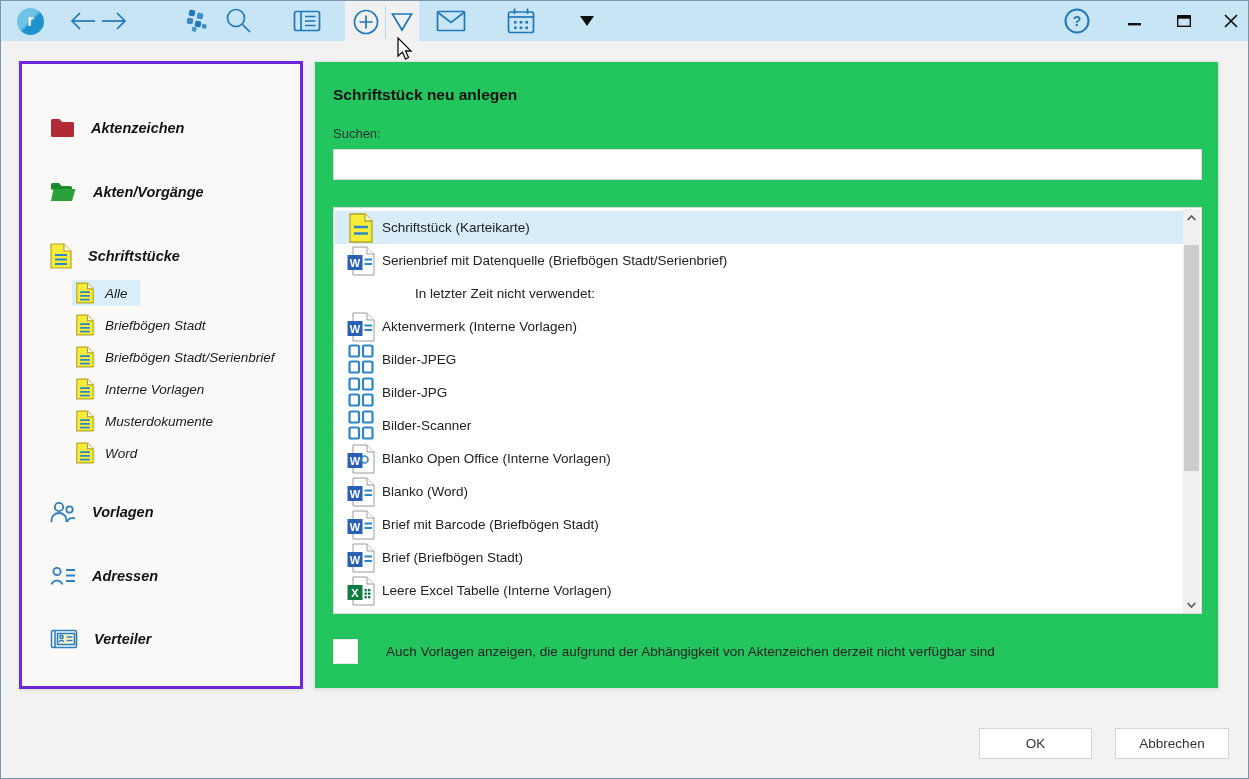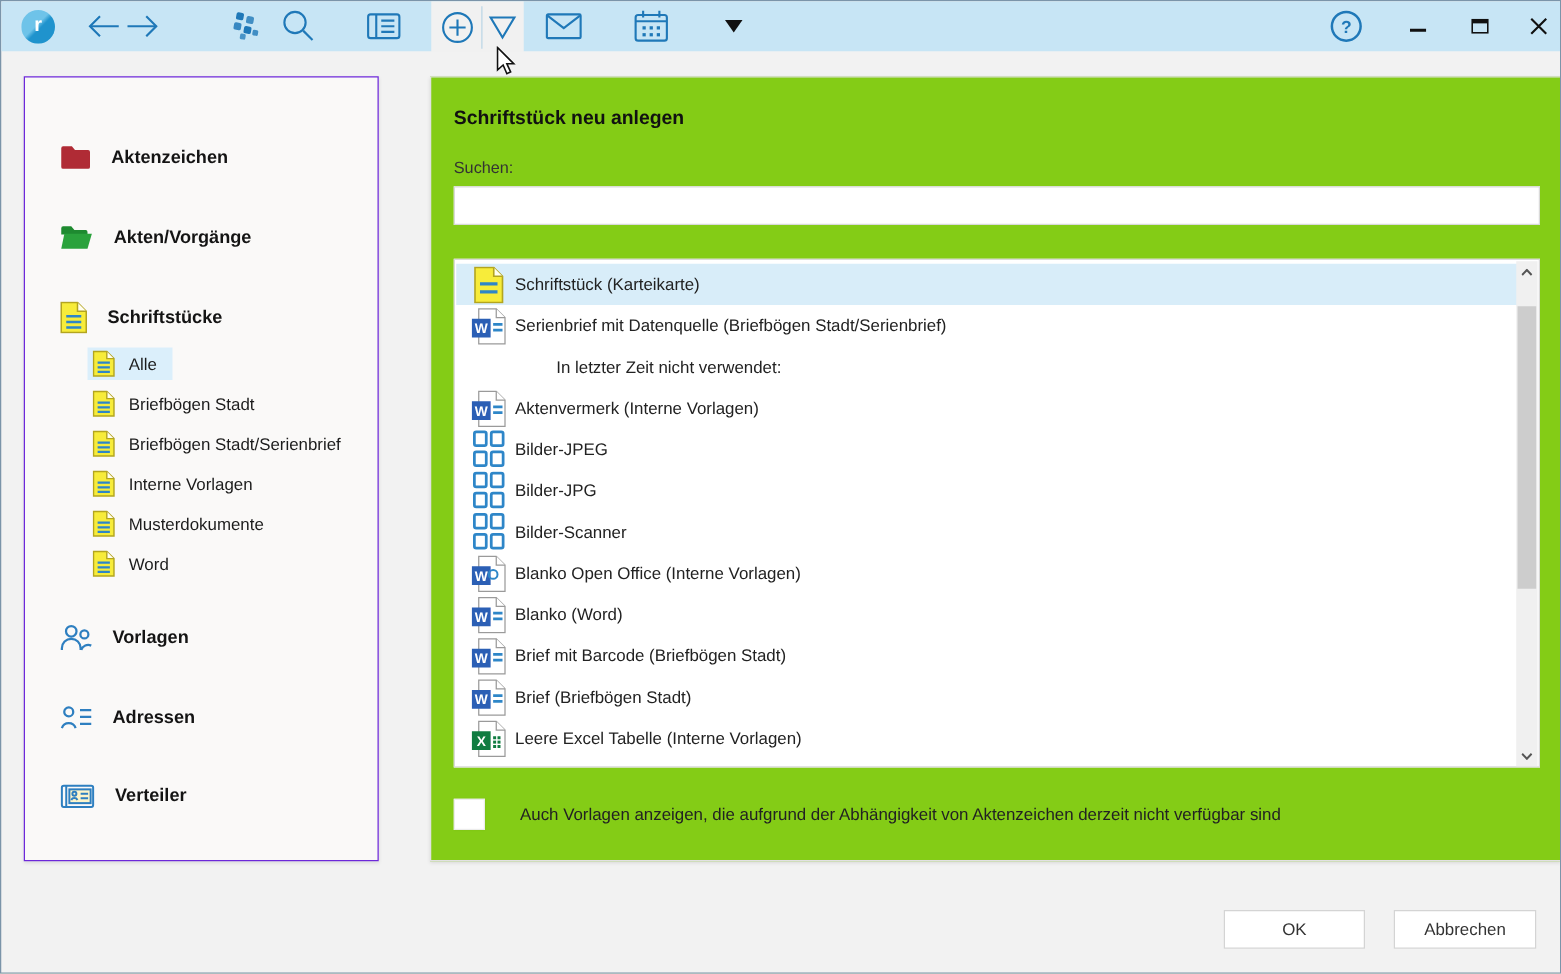--- a/index.html
+++ b/index.html
@@ -12,28 +12,28 @@
   .toolbar { position:absolute; left:0; top:0; width:100%; height:40px; background:#c7e5f5; }
   .tbtn { position:absolute; top:2px; width:36px; height:36px; display:flex; align-items:center; justify-content:center; background:transparent; border:none; cursor:default; }
   .logo { position:absolute; left:16px; top:7px; width:27px; height:27px; }
   .logo-letter { position:absolute; left:0; top:0; width:27px; height:27px; display:flex; align-items:center; justify-content:center; color:#fff; font-weight:bold; font-size:16px; padding-bottom:2px; }
   .tbtn-active { position:absolute; left:344px; top:0; width:74px; height:41px; background:#f1f1f1; display:flex; align-items:center; justify-content:center; gap:4px; }
   .vsep { width:1px; height:34px; background:#bcd6e6; }
   .wctrl { position:absolute; top:2px; width:36px; height:36px; display:flex; align-items:center; justify-content:center; background:transparent; border:none; }
   .cursor { position:absolute; left:396px; top:36px; width:17px; height:24px; z-index:50; }
 
   
-  .sidebar { position:absolute; left:18px; top:60px; width:284px; height:628px; background:#faf9f8; border:1px solid #6d28d9; box-shadow:0 1px 3px rgba(0,0,0,0.10); }
+  .sidebar { position:absolute; left:18px; top:60px; width:284px; height:628px; background:#faf9f8; border:3px solid #6d28d9; box-shadow:0 1px 3px rgba(0,0,0,0.10);font-style:italic; }
   .snav-item { position:absolute; left:0; height:28px; display:flex; align-items:center; padding-left:28px; gap:16px; width:100%; cursor:default; }
   .snav-item .txt { font-weight:bold; font-size:14.5px; color:#141414; }
   .ssub-item { position:absolute; height:26px; display:inline-flex; align-items:center; left:50px; gap:11px; padding:0 12px 0 4px; cursor:default; }
   .ssub-item .txt { font-size:13.5px; color:#1c1c1c; }
   .ssub-item.sel { background:#dbeffb; }
 
-  .main-card { position:absolute; left:343px; top:60px; width:905px; height:628px; background:#84cc16; border:1px solid #e2e2e2; box-shadow:0 1px 3px rgba(0,0,0,0.10); }
+  .main-card { position:absolute; left:313px; top:60px; width:905px; height:628px; background:#22c55e; border:1px solid #e2e2e2; box-shadow:0 1px 3px rgba(0,0,0,0.10); }
   .m-title { position:absolute; left:18px; top:24px; font-weight:bold; font-size:15.5px; color:#111; }
   .m-label { position:absolute; left:18px; top:64px; font-size:13px; color:#333; }
   .m-input { position:absolute; left:18px; top:87px; width:869px; height:31px; border:1px solid #d9d9d9; background:#fff; font-size:13.5px; padding:0 8px; outline:none; }
   .listbox { position:absolute; left:18px; top:145px; width:869px; height:407px; border:1px solid #d9d9d9; background:#fff; overflow:hidden; }
   .lrow { position:absolute; left:1px; width:850px; height:33px; display:flex; align-items:center; padding-left:9px; cursor:default; }
   .lrow.sel { background:#d8edf9; }
   .licon { width:34px; height:32px; display:flex; align-items:center; justify-content:center; flex:none; }
   .ltext { font-size:13.5px; color:#222; margin-left:4px; white-space:nowrap; }
   .lrow.header .ltext { margin-left:71px; }
   

